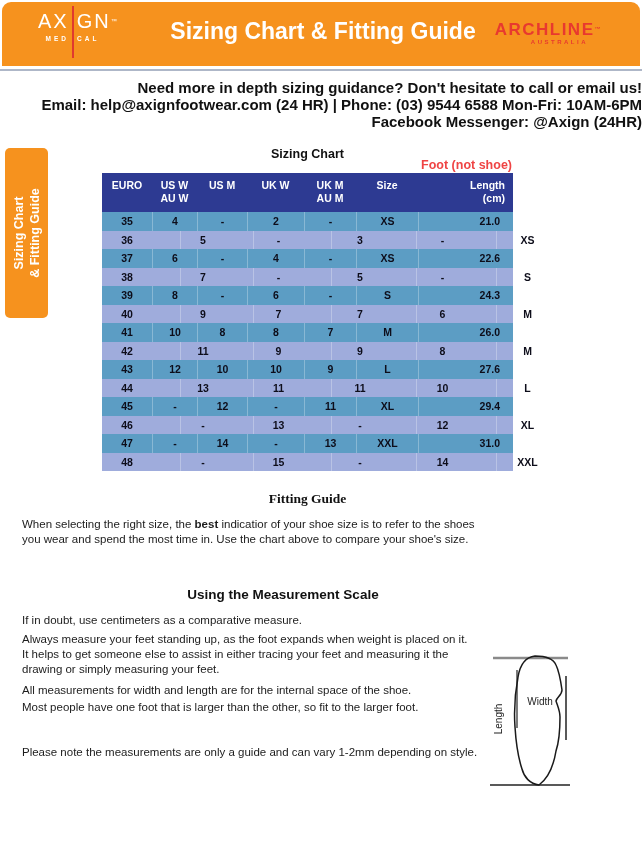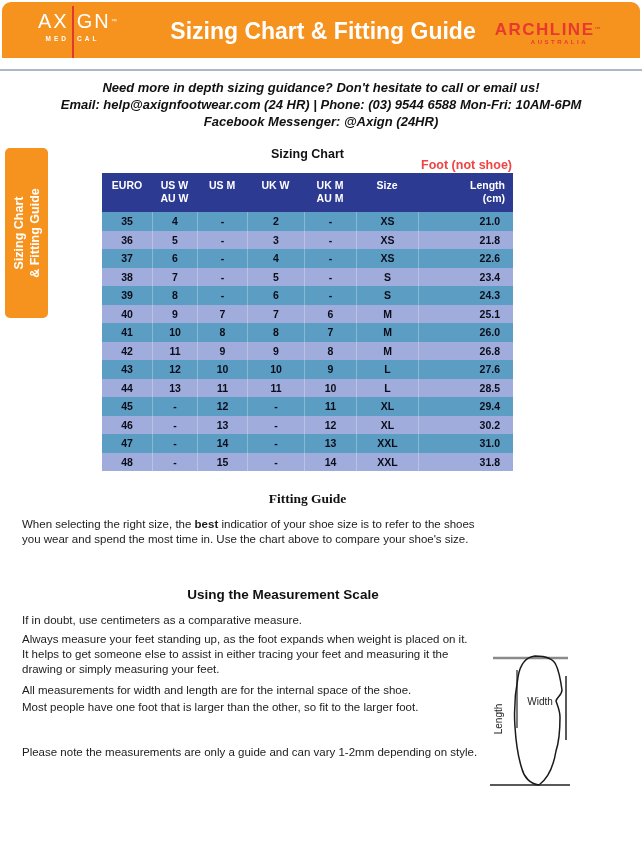--- a/index.html
+++ b/index.html
@@ -1,55 +1,55 @@
 <!DOCTYPE html>
 <html><head>
 <meta charset="utf-8">
 <style>
   html,body{margin:0;padding:0;background:#fff;}
   *{box-sizing:border-box;font-family:"Liberation Sans",sans-serif;}
   .page{position:relative;width:642px;height:848px;background:#fff;overflow:hidden;}
 
   
-  .header{position:absolute;left:2px;top:2px;width:638px;height:56px;background:#F6921E;border-radius:9px 9px 0 0;}
+  .header{position:absolute;left:2px;top:2px;width:638px;height:64px;background:#F6921E;border-radius:9px 9px 0 0;}
   .divider{position:absolute;left:0;top:69px;width:642px;height:2px;background:rgba(130,145,170,.65);}
 
   .brand{position:absolute;left:36px;top:7px;width:70px;color:#fff;}
   .brand-row{display:grid;grid-template-columns:1fr 8px 1fr;align-items:baseline;}
   .brand-row .l{text-align:right;}
   .brand-row .r{text-align:left;}
   .brand-top{font-size:20px;letter-spacing:2px;font-weight:400;line-height:24px;}
   .brand-bottom{font-size:6.5px;letter-spacing:3px;font-weight:700;line-height:9px;margin-top:1px;}
   .brand .tm{font-size:6px;vertical-align:top;letter-spacing:0;}
   .i-line{position:absolute;left:50%;top:-3px;width:2px;height:52px;margin-left:-1px;background:#E03A2F;}
 
   .header-title{position:absolute;left:0;top:16px;width:642px;text-align:center;color:#fff;font-size:23px;font-weight:700;letter-spacing:0;}
 
   .partner{position:absolute;right:38px;top:19px;text-align:right;color:#E8392F;}
   .partner-name{font-size:17px;font-weight:600;letter-spacing:1.5px;line-height:17px;}
   .partner .tm{font-size:6px;vertical-align:top;}
   .partner-sub{font-size:6px;letter-spacing:2.5px;font-weight:600;margin-top:1px;padding-right:14px;}
 
   
-  .contact{position:absolute;left:0;top:79px;width:642px;text-align:center;color:#111;font-weight:700;font-size:13px;line-height:17px;font-style:italic;}
+  .contact{position:absolute;left:0;top:79px;width:642px;text-align:right;color:#111;font-weight:700;font-size:15px;line-height:17px;}
 
   
   .side-tab{position:absolute;left:5px;top:148px;width:43px;height:170px;background:#F6921E;border-radius:5px;}
   .side-tab-text{position:absolute;left:50%;top:50%;transform:translate(-50%,-50%) rotate(-90deg);white-space:nowrap;text-align:center;color:#fff;font-weight:700;font-size:12.5px;line-height:16px;}
 
   
   .chart-title{position:absolute;left:102px;top:147px;width:411px;text-align:center;font-weight:700;font-size:12.5px;color:#111;}
   .foot-note{position:absolute;left:400px;top:158px;width:112px;text-align:right;font-weight:700;font-size:12.5px;color:#ef4444;}
 
   .table{position:absolute;left:102px;top:173px;width:411px;}
   .thead{display:grid;grid-template-columns:50px 45px 50px 57px 52px 62px 95px;background:#2D3A92;height:39px;}
   .th{color:#fff;font-weight:700;font-size:10.5px;text-align:center;padding-top:6px;line-height:13px;}
   .tbody{width:411px;}
   .tr{display:grid;grid-template-columns:50px 45px 50px 57px 52px 62px 95px;height:18.5px;background:#5C9DC4;}
-  .tr.alt{background:#9FACDC;}
+  .tr.alt{background:#9FACDC;gap:28px;}
   .td{font-size:10.5px;font-weight:700;color:#0D0D1A;text-align:center;line-height:18.5px;border-left:1px solid rgba(255,255,255,.28);}
   .td.c0{border-left:none;}
   .td.c6{text-align:right;padding-right:13px;}
   .th.c6{text-align:right;padding-right:8px;}
 
   
   .h-center{position:absolute;text-align:center;font-weight:700;font-size:13.5px;color:#111;}
   .fitting-heading{left:102px;top:491px;width:411px;font-family:Liberation Serif, serif;}
   .measure-heading{left:0;top:587px;width:566px;}
   .para{position:absolute;left:22px;font-size:11.5px;line-height:15px;color:#1C1C1C;}

